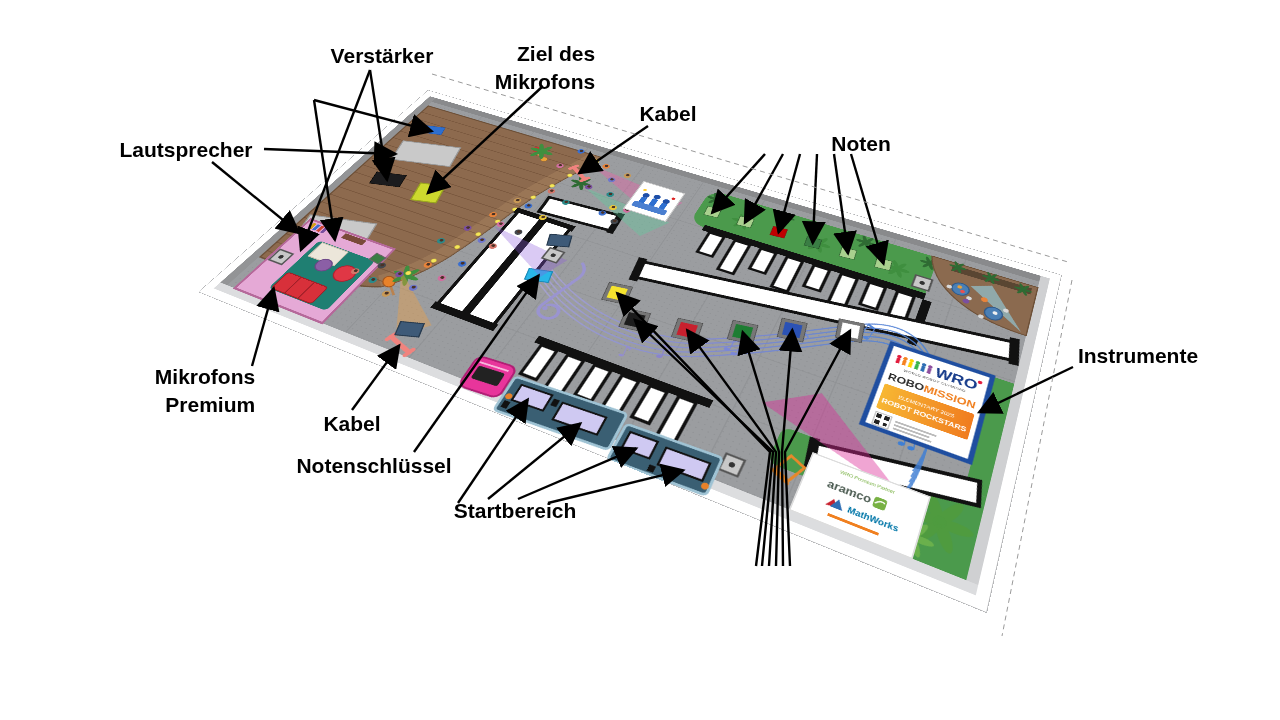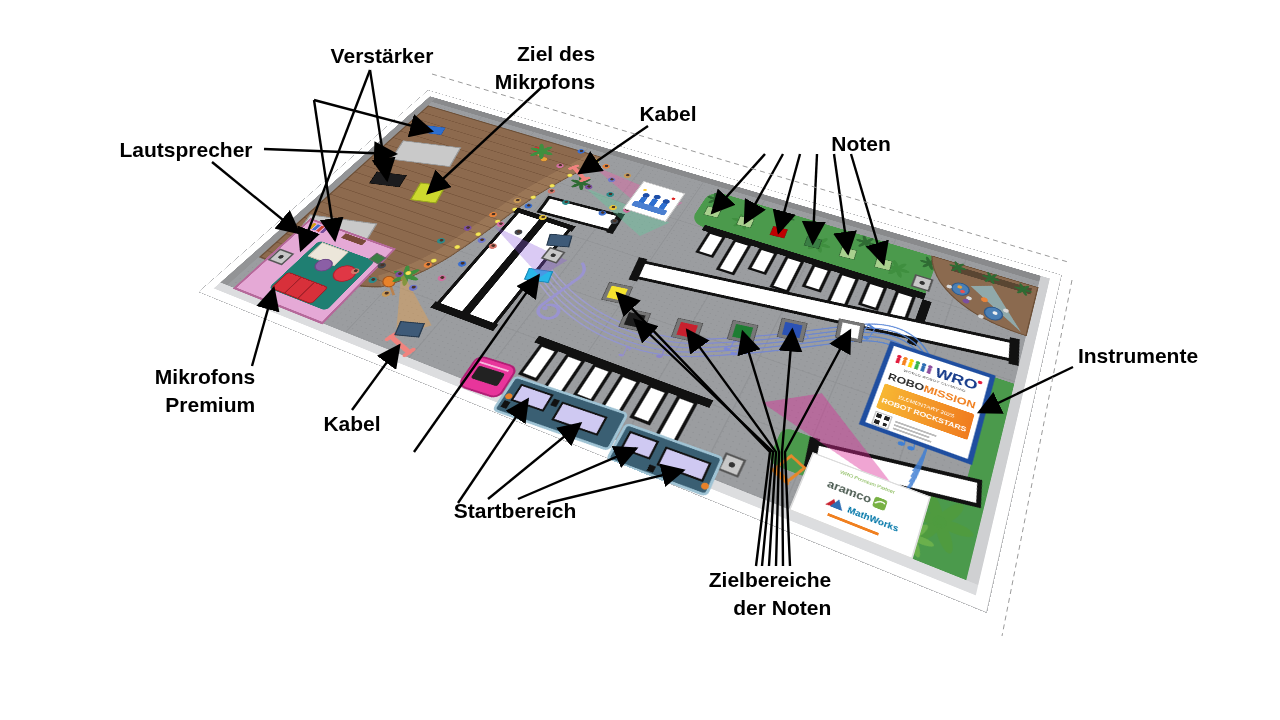--- a/index.html
+++ b/index.html
@@ -618,18 +618,15 @@
     </div>
   <div class="lbl" style="left:186px;top:136px"><span>Lautsprecher</span></div>
   <div class="lbl" style="left:668px;top:100px"><span>Kabel</span></div>
   <div class="lbl" style="left:861px;top:130px"><span>Noten</span></div>
   <div class="lbl" style="left:1138px;top:342px"><span>Instrumente</span></div>
   <div class="lbl" style="left:205px;top:363px">
       <div>Mikrofons</div>
       <div>Premium</div>
     </div>
   <div class="lbl" style="left:352px;top:410px"><span>Kabel</span></div>
+  <div class="lbl" style="left:374px;top:452px"><span>Notenschlüssel</span></div>
   <div class="lbl" style="left:515px;top:497px"><span>Startbereich</span></div>
-  <div class="lbl" style="left:770px;top:566px">
-      <div>Zielbereiche</div>
-      <div>der Noten</div>
-    </div>
 </div>
 
 </body></html>

